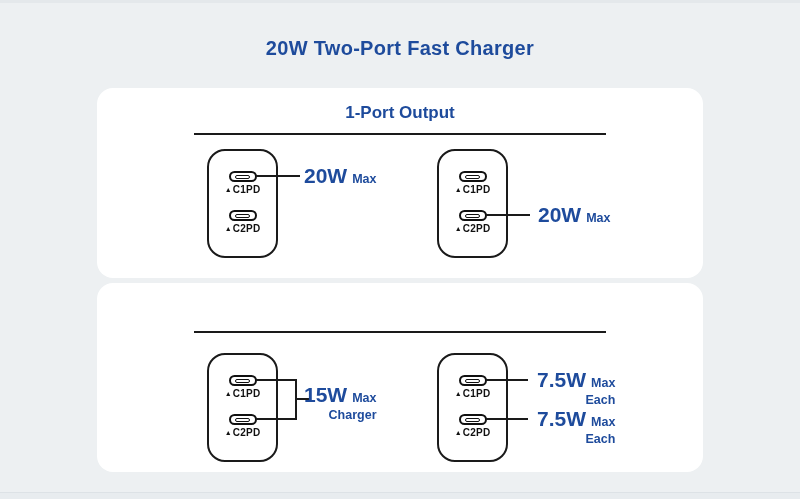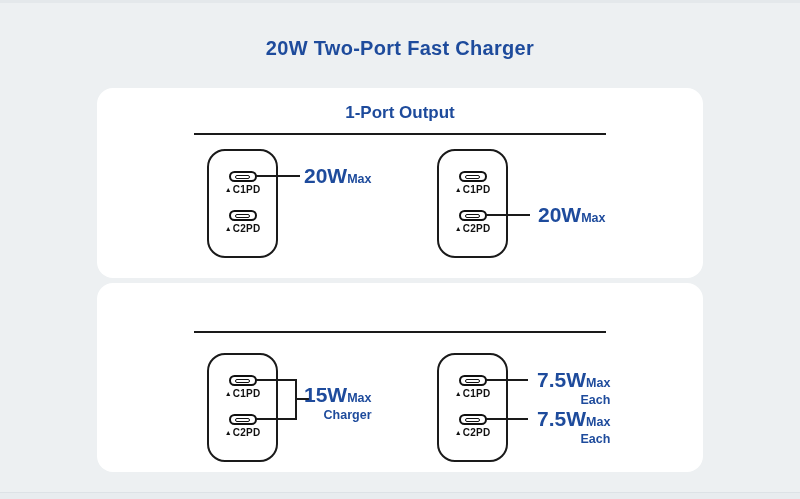--- a/index.html
+++ b/index.html
@@ -71,21 +71,21 @@
     letter-spacing:.2px;white-space:nowrap;
   }
   .tri{font-size:7px;position:relative;top:-1px;margin-right:1px;}
 
   
   .hline{position:absolute;height:2px;background:#1a1a1a;}
   .vline{position:absolute;width:2px;background:#1a1a1a;}
 
   
   .annot{position:absolute;color:#1e4b9c;white-space:nowrap;}
-  .annot-row{display:flex;align-items:baseline;}
+  .annot-row{display:flex;align-items:baseline;gap:5px;}
   .power{font-size:21px;font-weight:700;line-height:1;}
   .qual{font-size:12.5px;font-weight:700;line-height:1;text-align:right;}
   .note{
     font-size:12.5px;font-weight:700;line-height:1;
     text-align:right;margin-top:4px;
   }
 </style>
 </head>
 <body>
 

